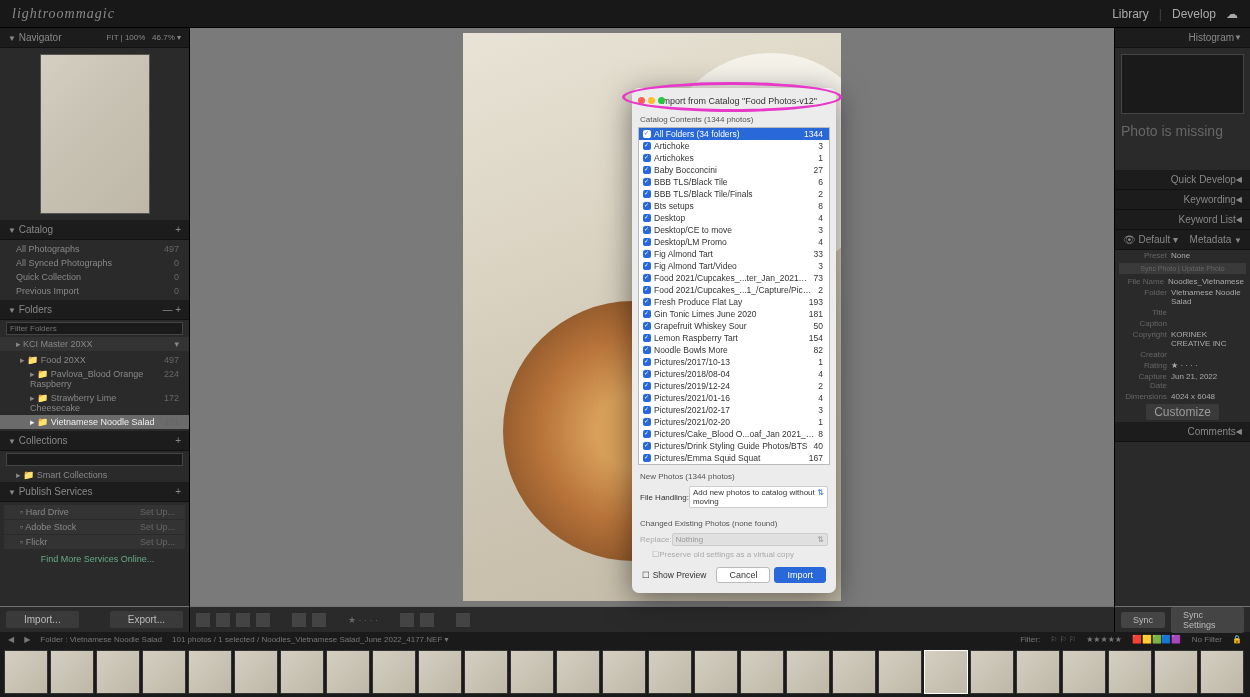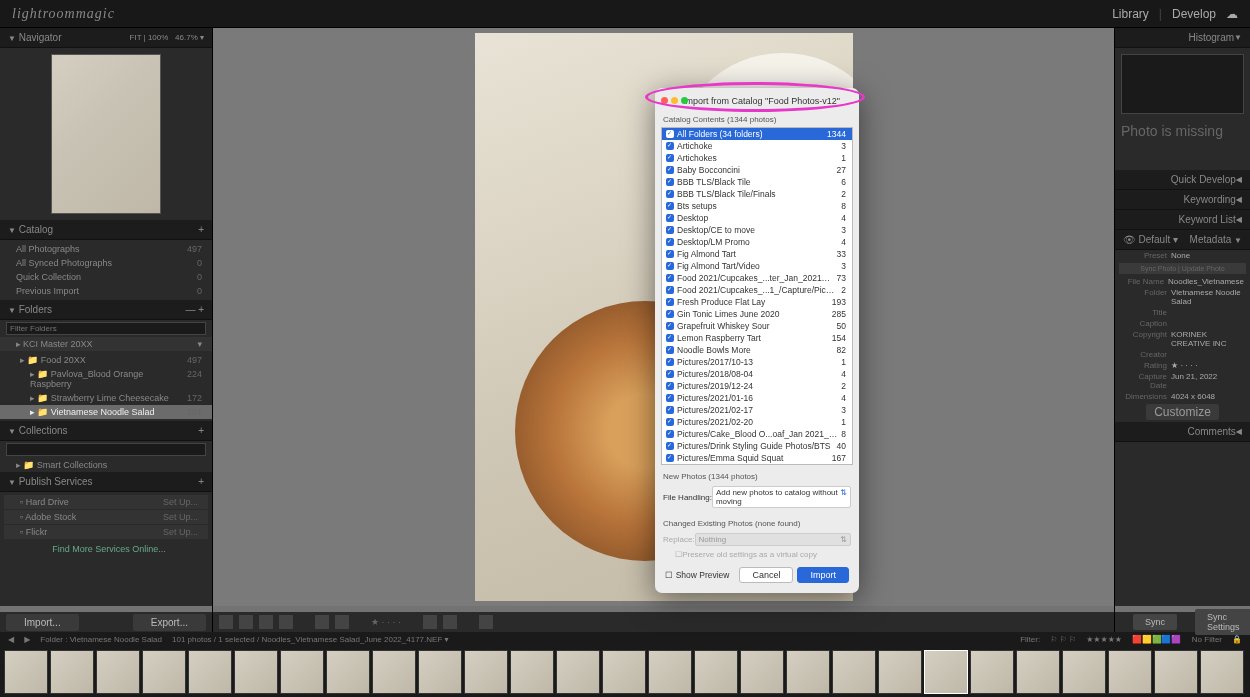--- a/index.html
+++ b/index.html
@@ -5,39 +5,39 @@
 *{margin:0;padding:0;box-sizing:border-box;font-family:-apple-system,"Helvetica Neue",Arial,sans-serif;}
 body{background:#181818;width:1250px;height:697px;overflow:hidden;color:#999;font-size:10px;position:relative;}
 .topbar{height:28px;display:flex;align-items:center;justify-content:space-between;padding:0 12px;border-bottom:1px solid #000;}
 .brand{font-family:cursive;font-size:14px;color:#888;font-style:italic;letter-spacing:1px;}
 .topnav{display:flex;gap:10px;align-items:center;}
 .topnav span{color:#aaa;font-size:12px;cursor:pointer;}
 .topnav .sep{color:#444;}
 .cloud{color:#aaa;font-size:12px;}
 .main{display:flex;height:604px;}
 .panel{background:#2a2a2a;display:flex;flex-direction:column;}
-.left{width:213px;border-right:1px solid #000;}
+.left{width:190px;border-right:1px solid #000;}
 .right{width:136px;border-left:1px solid #000;}
 .center{flex:1;background:#7a7a7a;position:relative;display:flex;flex-direction:column;}
 .phead{background:#1c1c1c;padding:4px 8px;display:flex;justify-content:space-between;align-items:center;font-size:10px;color:#888;border-bottom:1px solid #111;cursor:pointer;}
 .phead .tri{font-size:8px;}
 .pbody{padding:2px 0;}
 .prow{display:flex;justify-content:space-between;padding:2px 10px 2px 16px;font-size:9px;color:#888;cursor:pointer;}
 .prow.sel{background:#6b6b6b;color:#eee;}
 .prow .cnt{color:#666;}
 .thumb{margin:6px auto;width:110px;height:160px;background:linear-gradient(135deg,#d4cfc2 0%,#c9c3b5 40%,#bfb8a8 100%);border:1px solid #555;}
 .histbox{height:60px;margin:6px;background:#1a1a1a;border:1px solid #444;}
 .metarow{display:flex;justify-content:space-between;padding:1px 6px;font-size:8px;color:#888;}
 .metarow .lbl{color:#666;text-align:right;width:50px;padding-right:4px;}
 .metarow .val{flex:1;color:#aaa;}
 .canvas{flex:1;display:flex;align-items:center;justify-content:center;position:relative;}
 .photo{width:378px;height:568px;background:linear-gradient(160deg,#e8e3d6 0%,#ddd6c6 30%,#cfc7b5 60%,#c2b9a5 100%);position:relative;overflow:hidden;}
 .photo::before{content:"";position:absolute;right:-40px;top:20px;width:220px;height:220px;background:#f5f2ea;border-radius:50%;}
 .photo::after{content:"";position:absolute;left:40px;bottom:40px;width:260px;height:260px;background:radial-gradient(circle,#d9a05b 20%,#b8743a 50%,#8a5429 80%);border-radius:50%;}
-.toolbar{height:26px;background:#2a2a2a;border-top:6px solid #737373;display:flex;align-items:center;padding:0 6px;gap:6px;}
+.toolbar{height:26px;background:#2a2a2a;border-top:1px solid #737373;display:flex;align-items:center;padding:0 6px;gap:6px;}
 .tbtn{background:#3a3a3a;color:#bbb;padding:3px 18px;font-size:10px;border-radius:2px;cursor:pointer;}
 .ticon{width:14px;height:14px;background:#444;display:inline-block;}
 .infobar{height:14px;background:#1a1a1a;display:flex;align-items:center;padding:0 8px;font-size:8px;color:#777;gap:10px;}
 .filmstrip{height:52px;background:#1a1a1a;display:flex;padding:4px;gap:2px;overflow:hidden;}
 .fthumb{width:44px;height:44px;background:linear-gradient(135deg,#d4cfc2,#bfb8a8);flex-shrink:0;border:1px solid #333;}
 .fthumb.sel{border-color:#fff;}
 .dialog{position:absolute;left:442px;top:60px;width:204px;background:#ececec;border-radius:7px;box-shadow:0 6px 30px rgba(0,0,0,0.5);z-index:100;color:#333;}
 .dtitle{padding:8px 10px 6px 28px;font-size:9px;font-weight:500;position:relative;}
 .dots{position:absolute;left:6px;top:9px;display:flex;gap:3px;}
 .dot{width:7px;height:7px;border-radius:50%;}
@@ -57,21 +57,21 @@
 .dsel{flex:1;background:#fff;border:1px solid #ccc;padding:1px 3px;border-radius:2px;font-size:8px;display:flex;justify-content:space-between;}
 .dsel.dis{background:#e0e0e0;color:#999;}
 .dfoot{display:flex;justify-content:space-between;align-items:center;padding:6px 10px 10px;}
 .dchk{font-size:8.5px;display:flex;align-items:center;gap:3px;}
 .dbtns{display:flex;gap:4px;}
 .dbtn{padding:2px 12px;font-size:9px;border-radius:3px;cursor:pointer;border:1px solid #bbb;background:#fff;}
 .dbtn.pri{background:#2968d9;color:#fff;border-color:#2968d9;}
 .rsec{padding:3px 6px;font-size:14px;}
 .stars{color:#666;font-size:9px;}
 .custbtn{background:#3a3a3a;padding:1px 8px;margin:2px auto;font-size:12px;width:fit-content;border-radius:2px;}
-.rbtn{background:#444;color:#bbb;padding:3px 12px;font-size:9px;border-radius:2px;cursor:pointer;margin-left:12px;}
+.rbtn{background:#444;color:#bbb;padding:3px 12px;font-size:9px;border-radius:2px;cursor:pointer;}
 .input-row{padding:2px 6px;}
 .input-row input{width:100%;background:#1a1a1a;border:1px solid #444;color:#777;font-size:8px;padding:1px 3px;}
 </style>
 </head>
 <body>
 
 <div class="topbar">
   <div class="brand">lightroommagic</div>
   <div class="topnav">
     <span>Library</span>
@@ -263,21 +263,21 @@
                 <span class="ct">2</span>
               </div>
               <div class="drow">
                 <span class="chk"></span>
                 <span class="nm">Fresh Produce Flat Lay</span>
                 <span class="ct">193</span>
               </div>
               <div class="drow">
                 <span class="chk"></span>
                 <span class="nm">Gin Tonic Limes June 2020</span>
-                <span class="ct">285</span>
+                <span class="ct">181</span>
               </div>
               <div class="drow">
                 <span class="chk"></span>
                 <span class="nm">Grapefruit Whiskey Sour</span>
                 <span class="ct">50</span>
               </div>
               <div class="drow">
                 <span class="chk"></span>
                 <span class="nm">Lemon Raspberry Tart</span>
                 <span class="ct">154</span>

